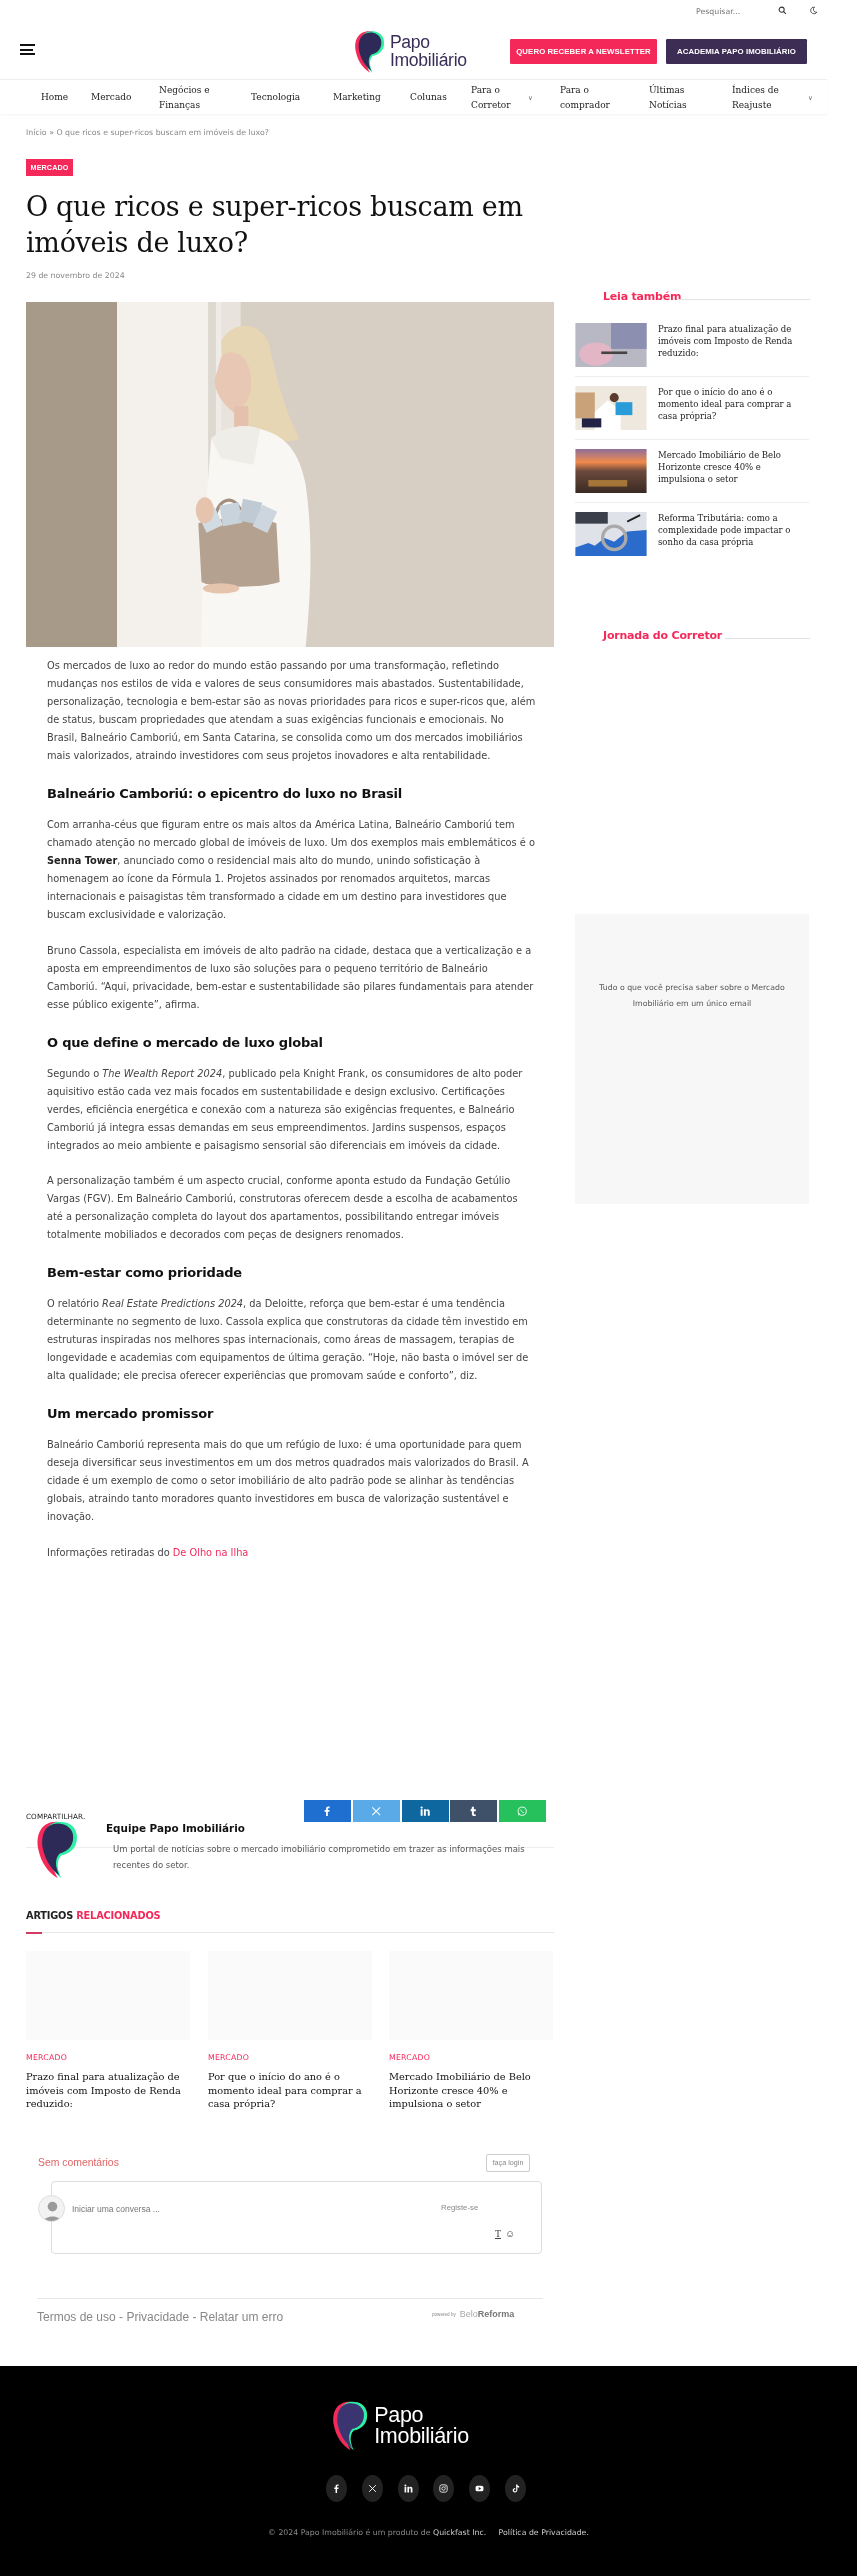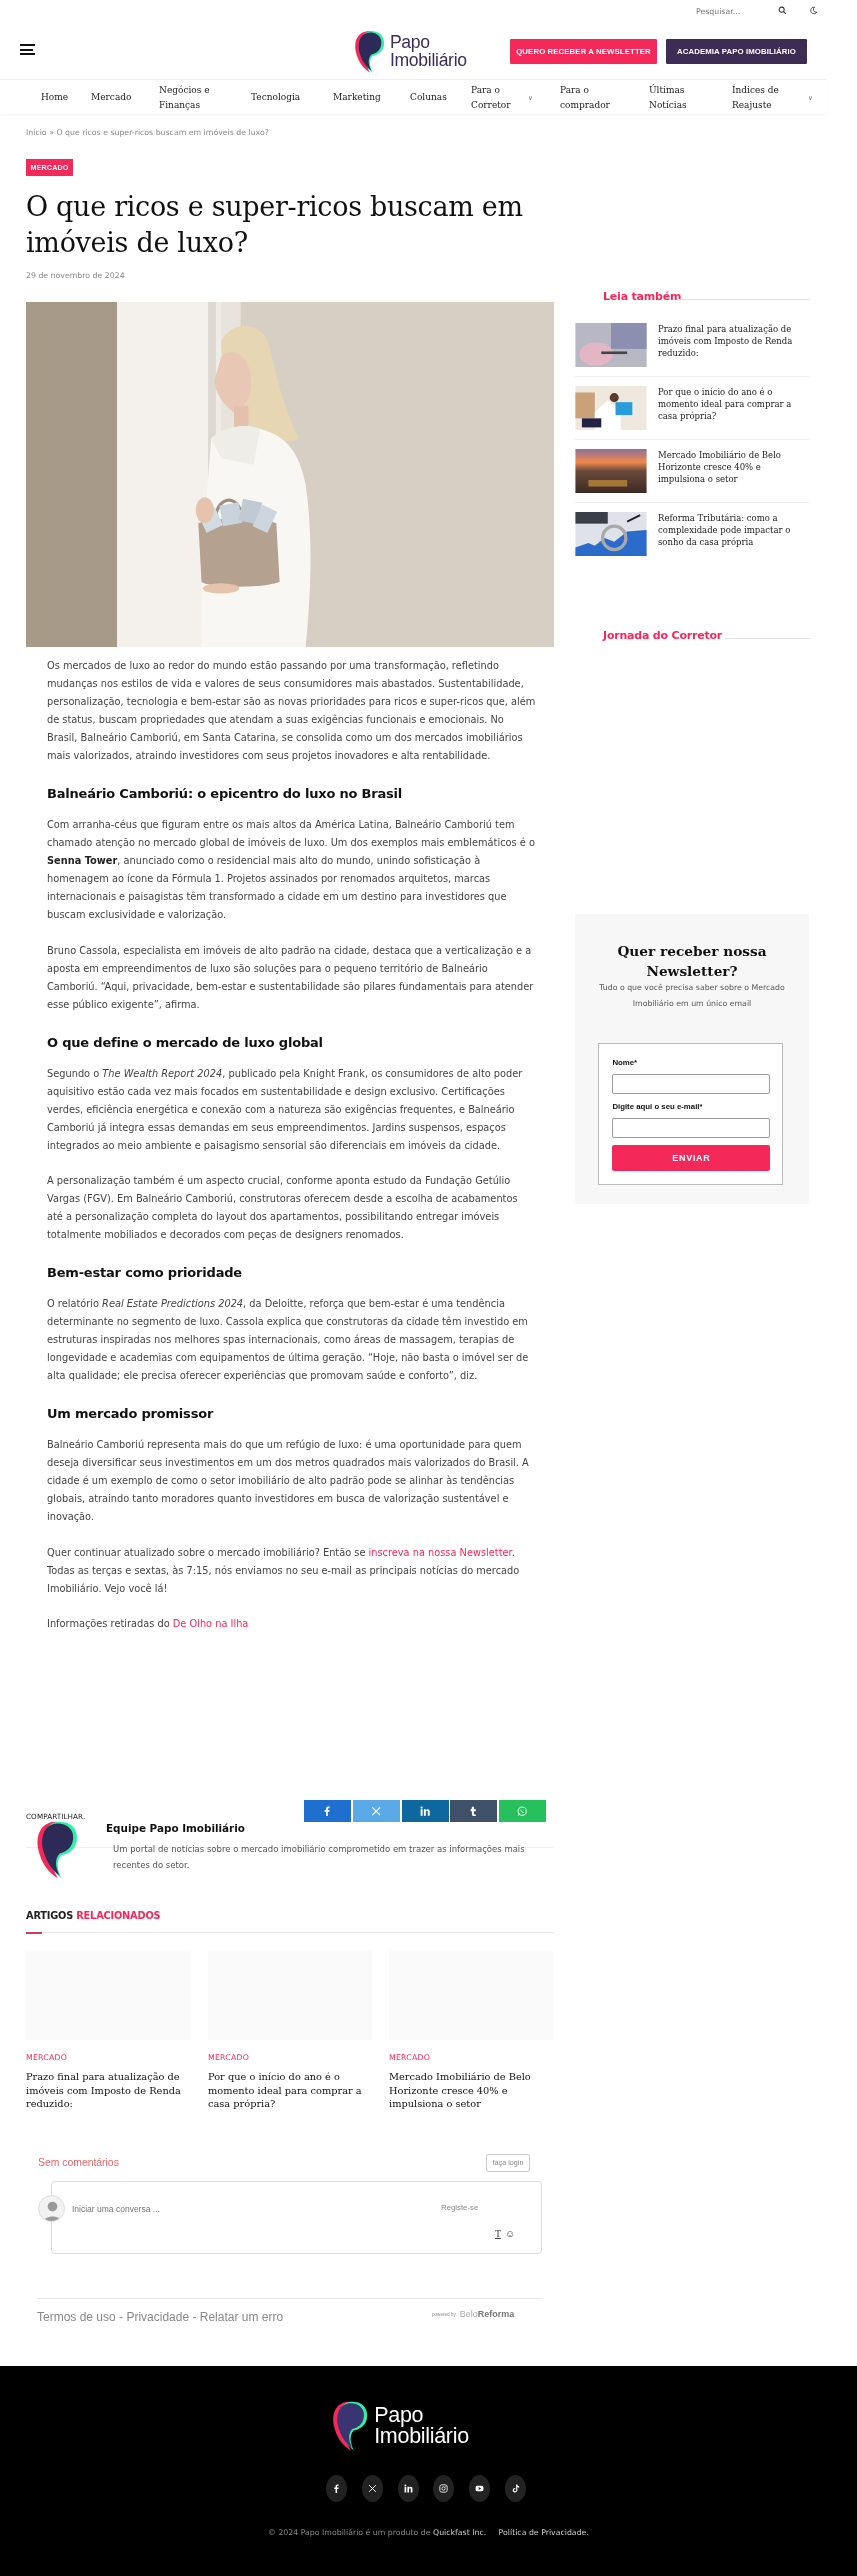--- a/index.html
+++ b/index.html
@@ -204,21 +204,20 @@
   <h2>Balneário Camboriú: o epicentro do luxo no Brasil</h2>
   <p><span>Com arranha-céus que figuram entre os mais altos da América Latina, Balneário Camboriú tem chamado atenção no mercado global de imóveis de luxo. Um dos exemplos mais emblemáticos é o </span><strong>Senna Tower</strong><span>, anunciado como o residencial mais alto do mundo, unindo sofisticação à homenagem ao ícone da Fórmula 1. Projetos assinados por renomados arquitetos, marcas internacionais e paisagistas têm transformado a cidade em um destino para investidores que buscam exclusividade e valorização.</span></p>
   <p>Bruno Cassola, especialista em imóveis de alto padrão na cidade, destaca que a verticalização e a aposta em empreendimentos de luxo são soluções para o pequeno território de Balneário Camboriú. “Aqui, privacidade, bem-estar e sustentabilidade são pilares fundamentais para atender esse público exigente”, afirma.</p>
   <h2>O que define o mercado de luxo global</h2>
   <p><span>Segundo o </span><em>The Wealth Report 2024</em><span>, publicado pela Knight Frank, os consumidores de alto poder aquisitivo estão cada vez mais focados em sustentabilidade e design exclusivo. Certificações verdes, eficiência energética e conexão com a natureza são exigências frequentes, e Balneário Camboriú já integra essas demandas em seus empreendimentos. Jardins suspensos, espaços integrados ao meio ambiente e paisagismo sensorial são diferenciais em imóveis da cidade.</span></p>
   <p>A personalização também é um aspecto crucial, conforme aponta estudo da Fundação Getúlio Vargas (FGV). Em Balneário Camboriú, construtoras oferecem desde a escolha de acabamentos até a personalização completa do layout dos apartamentos, possibilitando entregar imóveis totalmente mobiliados e decorados com peças de designers renomados.</p>
   <h2>Bem-estar como prioridade</h2>
   <p><span>O relatório </span><em>Real Estate Predictions 2024</em><span>, da Deloitte, reforça que bem-estar é uma tendência determinante no segmento de luxo. Cassola explica que construtoras da cidade têm investido em estruturas inspiradas nos melhores spas internacionais, como áreas de massagem, terapias de longevidade e academias com equipamentos de última geração. “Hoje, não basta o imóvel ser de alta qualidade; ele precisa oferecer experiências que promovam saúde e conforto”, diz.</span></p>
   <h2>Um mercado promissor</h2>
   <p>Balneário Camboriú representa mais do que um refúgio de luxo: é uma oportunidade para quem deseja diversificar seus investimentos em um dos metros quadrados mais valorizados do Brasil. A cidade é um exemplo de como o setor imobiliário de alto padrão pode se alinhar às tendências globais, atraindo tanto moradores quanto investidores em busca de valorização sustentável e inovação.</p>
-  <p><span>Quer continuar atualizado sobre o mercado imobiliário? Então se </span><a class="link">inscreva na nossa Newsletter</a><span>. Todas as terças e sextas, às 7:15, nós enviamos no seu e-mail as principais notícias do mercado Imobiliário. Vejo você lá!</span></p>
   <p><span>Informações retiradas do </span><a class="link">De Olho na Ilha</a></p>
 </div>
 
 <div class="share-label">COMPARTILHAR.</div>
 <a class="share-btn" style="left:304px; background:#1f6fd0">
   <svg viewBox="0 0 16 16">
       <path d="M9 16V9h2.3l.4-2.7H9V4.6c0-.8.2-1.3 1.3-1.3h1.4V.9C11.4.8 10.6.8 9.7.8 7.7.8 6.3 2 6.3 4.3v2H4V9h2.3v7z" fill="#fff"></path>
     </svg>
 </a>
 <a class="share-btn" style="left:353px; background:#5aaae8">
@@ -365,29 +364,21 @@
         <line x1="80" y1="15" x2="100" y2="5" stroke="#222" stroke-width="3"></line>
       </svg>
   </div>
   <div class="sb-text">Reforma Tributária: como a complexidade pode impactar o sonho da casa própria</div>
 </div>
 
 <div class="sb-title" style="top:629px">Jornada do Corretor</div>
 <div class="sb-title-line" style="left:725px; top:638px; width:85px;"></div>
 
 <div class="nl-box">
-  <div class="nl-title">Quer receber nossa Newsletter?</div>
   <div class="nl-sub">Tudo o que você precisa saber sobre o Mercado Imobiliário em um único email</div>
-  <div class="nl-form">
-    <label class="nl-label" style="top:14.3px">Nome*</label>
-    <input class="nl-input" style="top: 30px;">
-    <label class="nl-label" style="top:58px">Digite aqui o seu e-mail*</label>
-    <input class="nl-input" style="top: 74px;">
-    <button class="nl-btn" style="border:none;">ENVIAR</button>
-  </div>
 </div>
 
 <div class="footer">
   <a class="f-logo">
     <svg viewBox="0 0 50 68">
       <path d="M24 2 C8 2 0 16 4 34 C7 48 15 60 26 66 C20 56 18 46 24 40 C34 38 44 30 42 16 C40 6 33 2 24 2 Z" fill="#f5285a"></path>
       <path d="M28 2 C14 2 7 16 10 32 C13 46 20 58 30 66 C25 56 24 46 30 40 C42 38 50 28 47 15 C45 6 37 2 28 2 Z" fill="#2ef0a5"></path>
       <path d="M26 4 C12 4 6 17 9 33 C12 46 19 57 28 63 C23 54 22 44 28 38 C38 36 45 28 43 16 C41 8 34 4 26 4 Z" fill="#3a3570"></path>
     </svg>
     <div class="f-logo-text">

